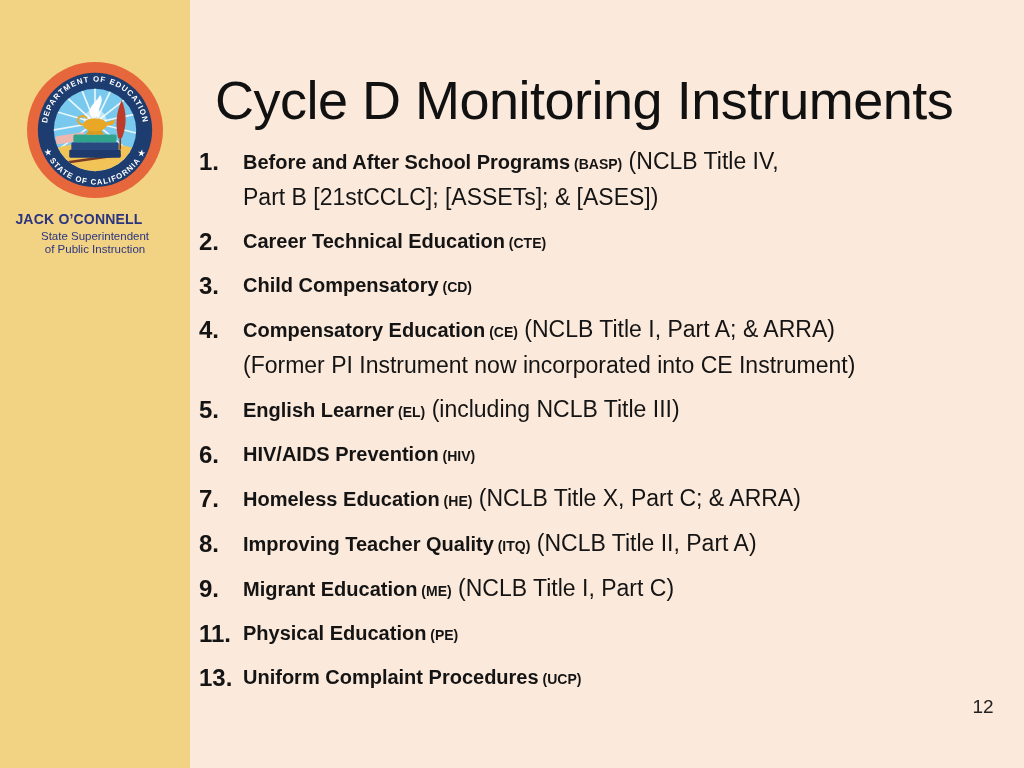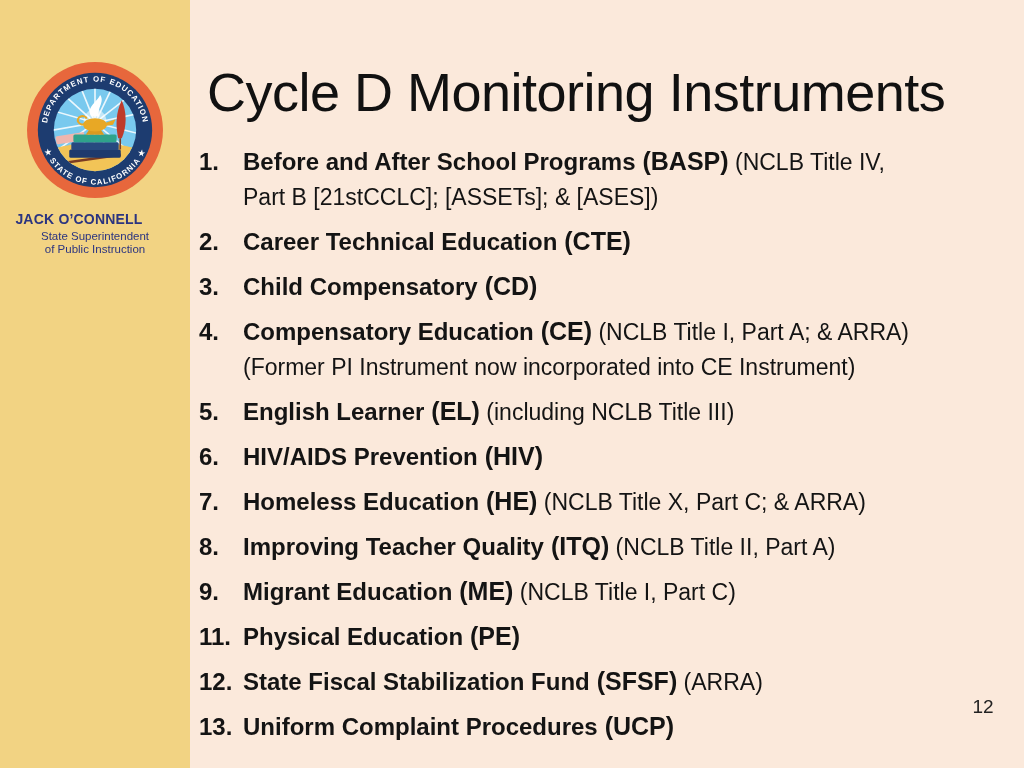--- a/index.html
+++ b/index.html
@@ -16,30 +16,30 @@
   .seal { position:absolute; left:26px; top:61px; width:138px; height:138px; }
   .official-name {
     position:absolute; left:0; top:211px; width:158px; text-align:center;
     color:#2B3480; font-weight:bold; font-size:14px; letter-spacing:.2px;
   }
   .official-title {
     position:absolute; left:0; top:230px; width:190px; text-align:center;
     color:#2B3480; font-size:11.5px; line-height:12.5px;
   }
   .title {
-    position:absolute; left:203px; top:61px; margin:4px;
+    position:absolute; left:203px; top:61px; margin:12px;
     font-size:54px; font-weight:normal; line-height:1; letter-spacing:-0.5px;
     color:#111; white-space:nowrap;
   }
   .items { position:absolute; left:199px; top:145px; width:820px; }
   .item  { display:flex; margin-bottom:9px; line-height:33px; }
   .num   { flex:0 0 44px; font-weight:bold; font-size:24px; }
   .content { flex:1 1 auto; }
-  .seg-bold   { font-weight:bold; font-size:24px; }
-  .seg-acr    { font-weight:bold; font-size:25px; }
+  .seg-bold   { font-weight:bold; font-size:20px; }
+  .seg-acr    { font-weight:bold; font-size:14px; }
   .seg-detail { font-weight:normal; font-size:23px; }
   .page-number {
     position:absolute; left:953px; top:696px; width:60px; text-align:center;
     font-size:19px; color:#222;
   }
 </style>
 </head>
 <body>
 
 <div class="slide">
@@ -145,24 +145,20 @@
       </div>
       <div class="item">
         <span class="num">9.</span>
         <div class="content"><span class="seg-bold">Migrant Education</span><span class="seg-acr"> (ME)</span><span class="seg-detail"> (NCLB Title I, Part C)</span></div>
       </div>
       <div class="item">
         <span class="num">11.</span>
         <div class="content"><span class="seg-bold">Physical Education</span><span class="seg-acr"> (PE)</span></div>
       </div>
       <div class="item">
-        <span class="num">12.</span>
-        <div class="content"><span class="seg-bold">State Fiscal Stabilization Fund</span><span class="seg-acr"> (SFSF)</span><span class="seg-detail"> (ARRA)</span></div>
-      </div>
-      <div class="item">
         <span class="num">13.</span>
         <div class="content"><span class="seg-bold">Uniform Complaint Procedures</span><span class="seg-acr"> (UCP)</span></div>
       </div>
     </div>
 
   <div class="page-number">12</div>
 
 </div>
 
 </body></html>

